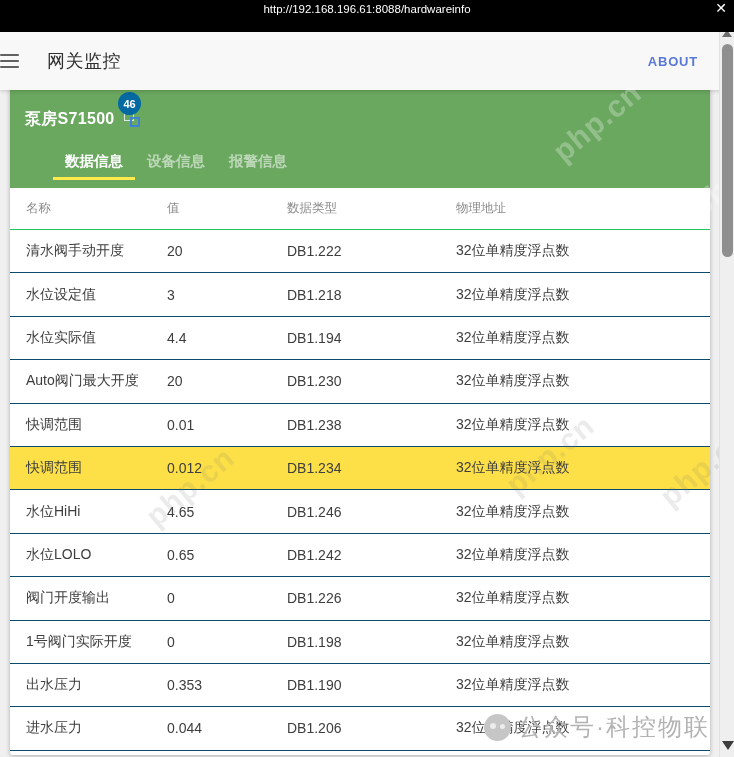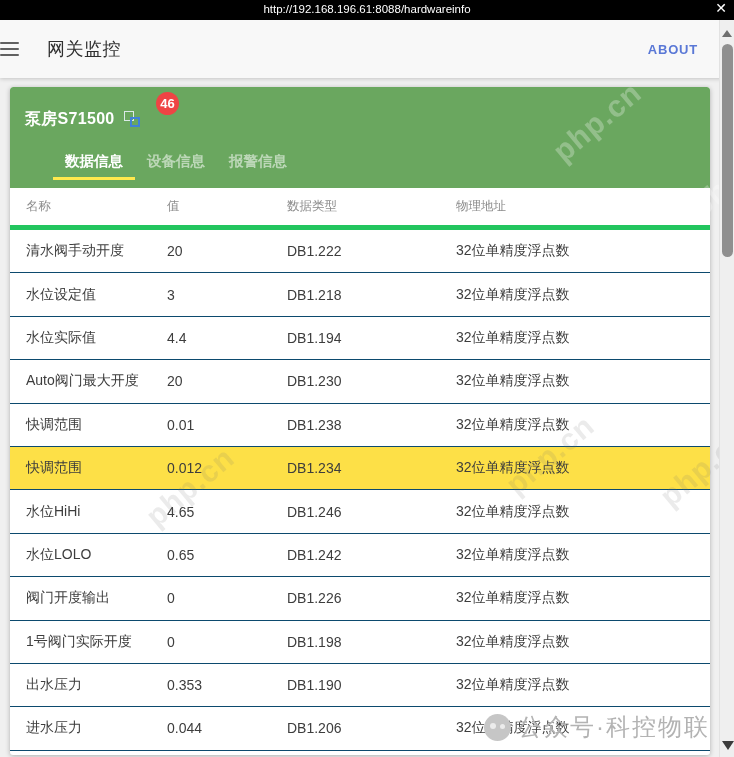--- a/index.html
+++ b/index.html
@@ -5,21 +5,21 @@
   * { margin:0; padding:0; box-sizing:border-box; }
   html,body { width:734px; height:757px; overflow:hidden; }
   body {
     font-family:"Liberation Sans","DejaVu Sans",sans-serif;
     background:#f0f0f0;
     position:relative;
   }
 
   
   .url-bar {
-    height:20px; background:#000; color:#fff;
+    height:32px; background:#000; color:#fff;
     font-size:11.5px; line-height:18px; text-align:center;
     position:relative; z-index:30;
   }
   .close-icon {
     position:absolute; right:5px; top:0; width:16px; height:18px;
     color:#fff; font-size:14px; line-height:17px; text-align:center;
     cursor:pointer; font-weight:400;
   }
 
   
@@ -50,23 +50,23 @@
     position:absolute; left:15px; top:20px;
     display:flex; align-items:center; height:24px;
   }
   .device-name { color:#fff; font-size:16px; font-weight:700; letter-spacing:0.3px; }
   .copy-icon { position:relative; width:16px; height:16px; margin-left:9px; cursor:pointer; }
   .copy-back  { position:absolute; top:0; left:0; width:10px; height:10px; border:1.5px solid rgba(238,245,255,0.85); }
   .copy-front { position:absolute; bottom:0; right:0; width:10px; height:10px; border:2px solid #4081d8; }
   .count-badge {
     position:absolute; left:108px; top:5px;
     width:23px; height:23px; border-radius:50%;
-    background:#ef4444; color:#fff;
-    font-size:13px; font-weight:700;
-    display:flex; align-items:center; justify-content:center;margin-left:38px;
+    background:#0369a1; color:#fff;
+    font-size:11px; font-weight:700;
+    display:flex; align-items:center; justify-content:center;
   }
   .tabs { position:absolute; left:43px; bottom:8px; display:flex; }
   .tab {
     position:relative; width:82px; height:38px;
     line-height:38px; text-align:center;
     font-size:14.5px; font-weight:700;
     color:rgba(255,255,255,0.55); cursor:pointer;
   }
   .tab.active { color:#ffffff; }
   .tab.active::after {
@@ -75,21 +75,21 @@
   }
 
   
   .grid-row {
     display:grid;
     grid-template-columns:141px 120px 169px 1fr;
     padding-left:16px; align-items:center;
   }
   .thead {
     height:42px; color:#8c8c8c; font-size:12.5px;
-    border-bottom:5px solid #22c55e;
+    border-bottom:1px solid #22c55e;
   }
   .trow {
     height:43.4px; color:#3d3d3d; font-size:14px;
     border-bottom:1px solid #0c4a6e; cursor:pointer;
   }
   .trow.highlight { background:#fde047; }
 
   
   .wm {
     position:absolute; transform:rotate(-40deg);

